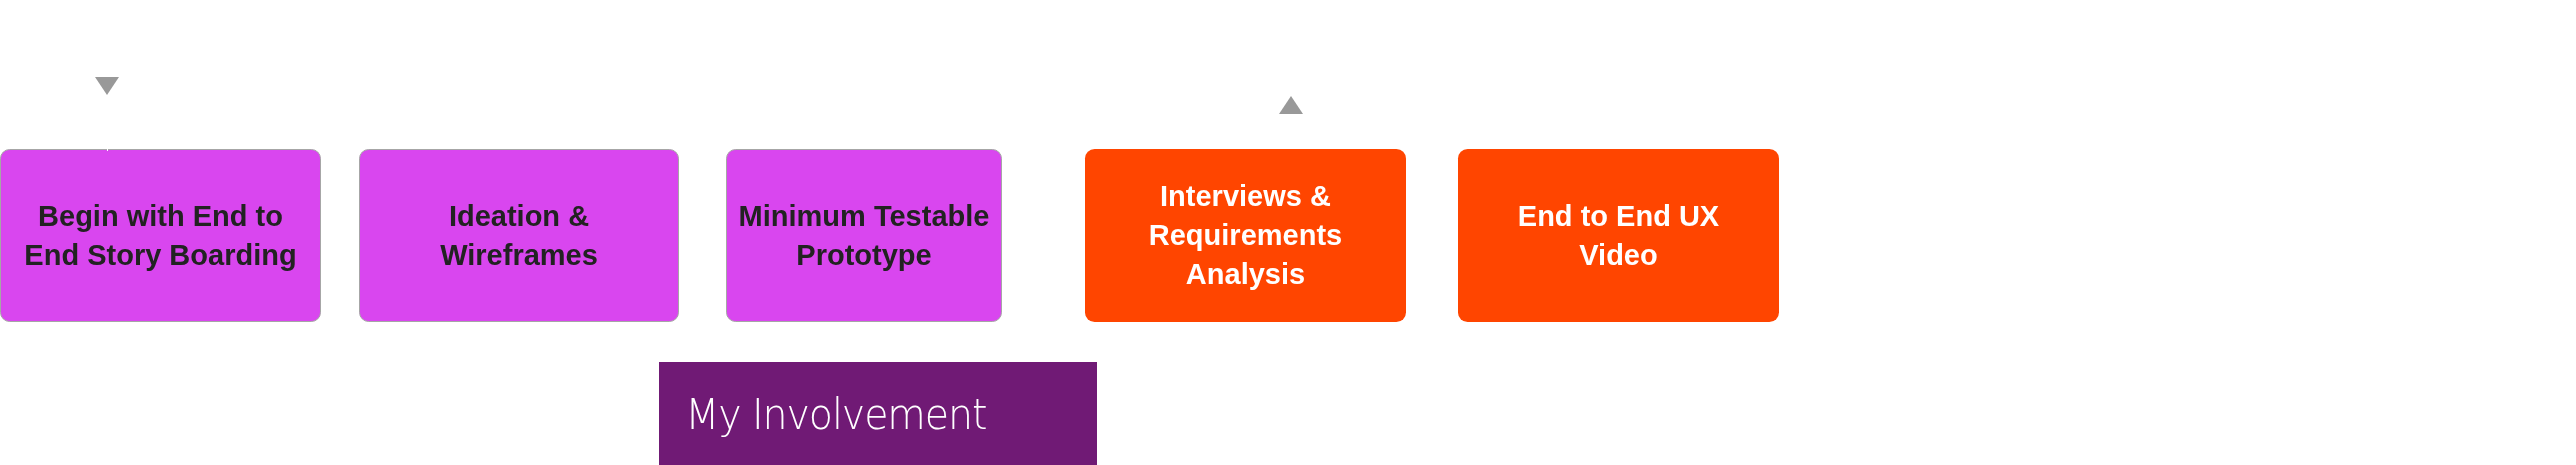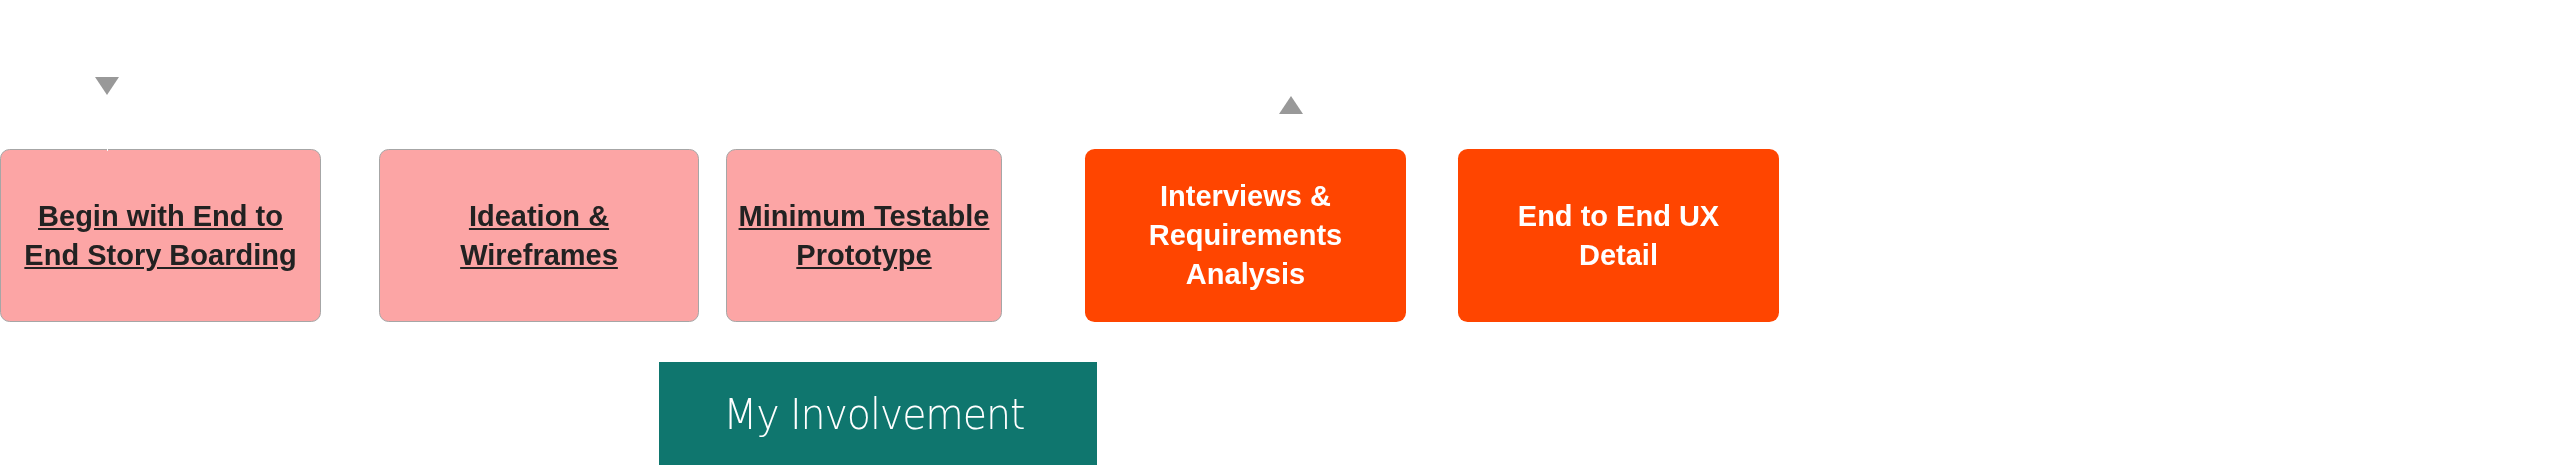--- a/index.html
+++ b/index.html
@@ -4,29 +4,29 @@
   <style>
     html, body { margin: 0; padding: 0; background: #ffffff; }
     body { width: 2576px; height: 465px; position: relative; overflow: hidden; font-family: "Liberation Sans", "DejaVu Sans", sans-serif; }
     .stage { position: absolute; left: 0; top: 0; width: 2576px; height: 465px; }
     .box {
       position: absolute; top: 149px; height: 173px;
       box-sizing: border-box; border-radius: 9.6px;
       display: flex; align-items: center; justify-content: center;
       text-align: center;
     }
-    .box.gray { background: #fca5a5; border: 1.2px solid #a6a6a6; color: #222222; text-decoration: underline; }
+    .box.gray { background: #d946ef; border: 1.2px solid #a6a6a6; color: #222222; }
     .box.orange { background: #ff4500; color: #ffffff; }
     .box-label {
       font-size: 29px; font-weight: bold; line-height: 39px;
       white-space: pre-line; letter-spacing: 0px;
     }
     .box.orange .box-label { font-weight: bold; }
     #step-1 { left: 0px; width: 321px; }
-    #step-2 { left: 379px; width: 320px; }
+    #step-2 { left: 359px; width: 320px; }
     #step-3 { left: 726px; width: 276px; }
     #step-4 { left: 1085px; width: 321px; }
     #step-5 { left: 1458px; width: 321px; }
     #step-6 { left: 1899px; width: 320px; }
     #step-7 { left: 2255px; width: 320px; }
 
     .marker { position: absolute; width: 0; height: 0; }
     .marker.down {
       left: 95px; top: 77px;
       border-left: 12px solid transparent; border-right: 12px solid transparent;
@@ -34,22 +34,22 @@
     }
     .marker.up {
       left: 1279px; top: 96px;
       border-left: 12px solid transparent; border-right: 12px solid transparent;
       border-bottom: 18px solid #999999;
     }
     .tick { position: absolute; left: 107px; top: 149px; width: 1.2px; height: 2.4px; background: #ffffff; }
 
     .involvement {
       position: absolute; left: 659px; top: 362px; width: 438px; height: 104px;
-      background: #0f766e; color: #ffffff;
-      display: flex; align-items: center; justify-content: center;
+      background: #701a75; color: #ffffff;
+      display: flex; align-items: center; justify-content: flex-start;
       box-sizing: border-box; padding-right: 35px;
     }
     .involvement-label {
       font-family: "DejaVu Sans", "Liberation Sans", sans-serif;
       font-weight: 200; font-size: 43px; letter-spacing: -1.2px;
       transform: scaleX(0.92); transform-origin: right center;
     }
   </style>
 </head>
 <body>
@@ -76,21 +76,21 @@
   </div>
 
   <div class="box orange" id="step-4">
     <span class="box-label">Interviews &amp;
 Requirements
 Analysis</span>
   </div>
 
   <div class="box orange" id="step-5">
     <span class="box-label">End to End UX
-Detail</span>
+Video</span>
   </div>
 
 
 
   <div class="involvement">
     <span class="involvement-label">My Involvement</span>
   </div>
 
 </div>
 

